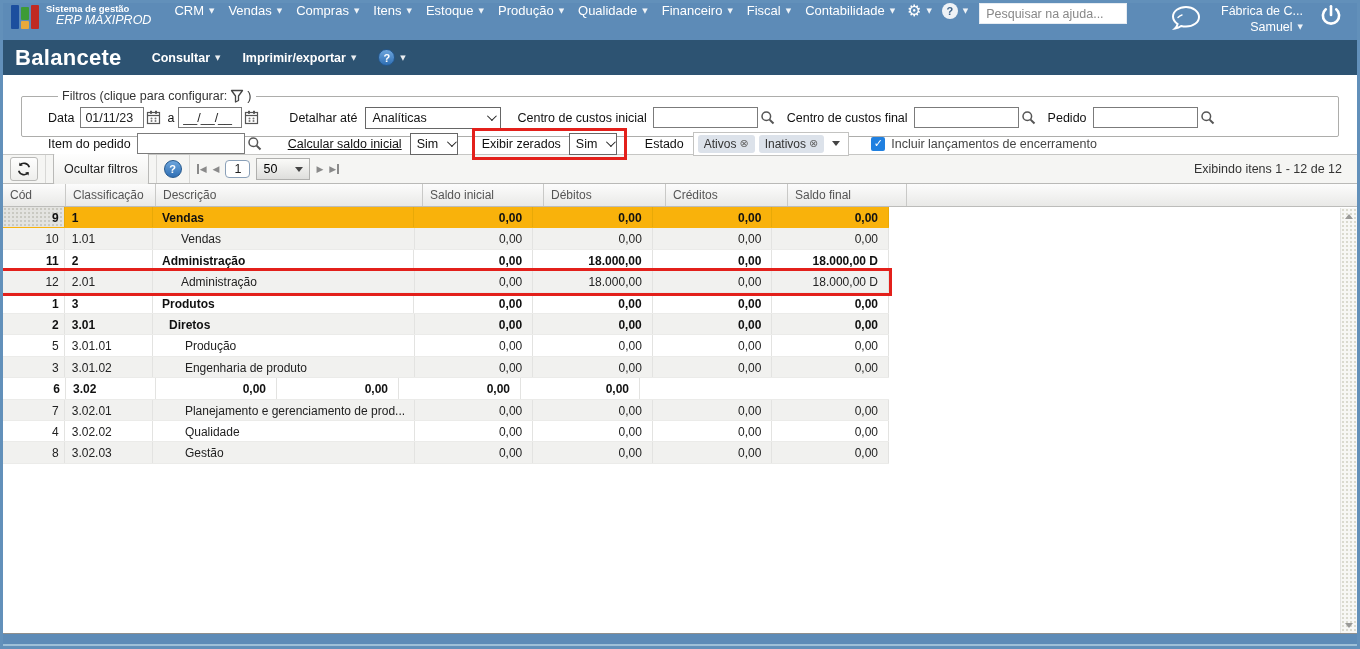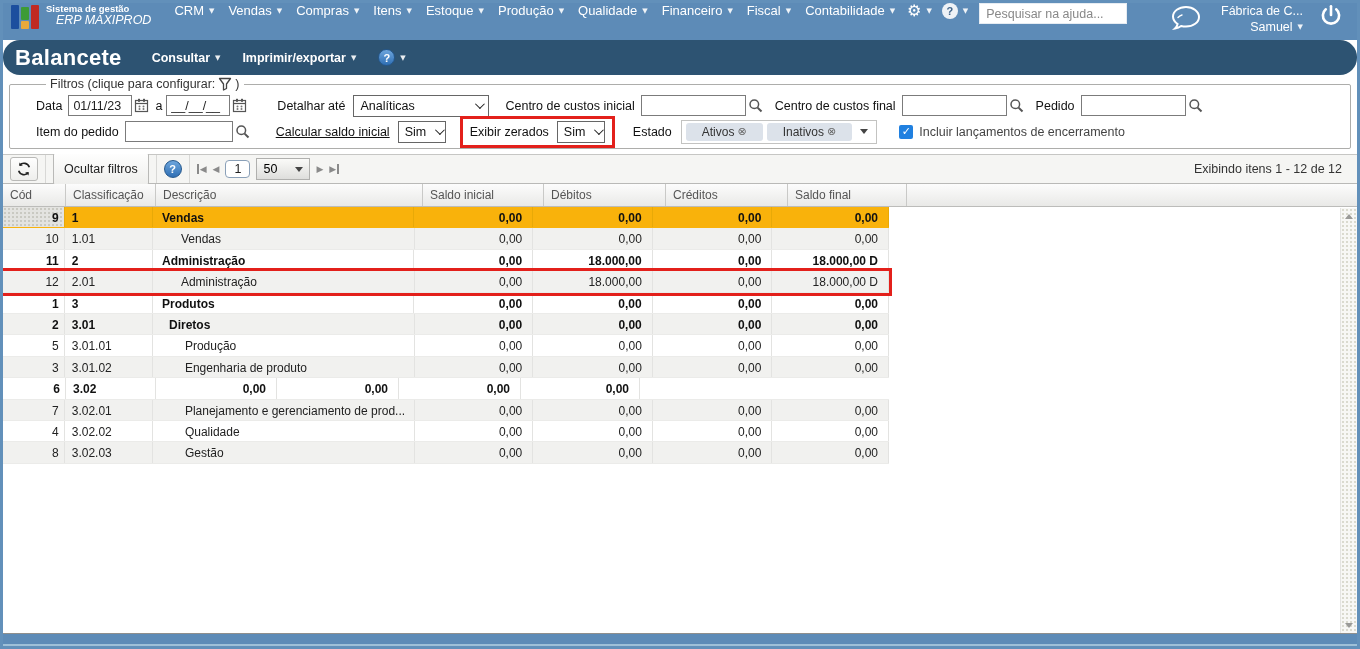--- a/index.html
+++ b/index.html
@@ -22,40 +22,40 @@
   .nav-iconbtn{display:flex;align-items:center;padding:0 5px;cursor:pointer;}
   .gear-glyph{font-family:"DejaVu Sans",sans-serif;font-size:16px;line-height:1;}
   .help-circle-nav{width:16px;height:16px;border-radius:50%;background:#eef2f6;color:#41658a;font-size:11px;font-weight:bold;display:flex;align-items:center;justify-content:center;}
   .nav-search{width:148px;height:21px;border:1px solid #e6ecf2;background:#fff;font-size:12.5px;padding:2px 6px;margin-left:6px;font-family:"Liberation Sans",sans-serif;color:#333;}
   .nav-search::placeholder{color:#888;}
   .nav-spacer{flex:1;}
   .user-block{text-align:right;line-height:1.3;margin:0 10px 0 12px;font-size:12.5px;white-space:nowrap;}
   .user-row{display:flex;justify-content:flex-end;align-items:center;}
 
   
-  .titlebar{height:35px;flex:0 0 35px;background:var(--titlebar,#2d5372);color:#fff;display:flex;align-items:center;padding:0 12px;border-radius:17px;}
+  .titlebar{height:35px;flex:0 0 35px;background:var(--titlebar,#2d5372);color:#fff;display:flex;align-items:center;padding:0 12px;}
   .page-title{font-size:22px;font-weight:bold;margin:0 30px 0 0;letter-spacing:.3px;}
   .tb-menu{display:flex;align-items:center;font-size:12.5px;font-weight:bold;margin-right:22px;cursor:pointer;white-space:nowrap;}
   .help-circle{width:17px;height:17px;border-radius:50%;background:linear-gradient(#6ea6dd,#2f6fb4);border:1px solid #24578c;color:#fff;font-size:11px;font-weight:bold;display:flex;align-items:center;justify-content:center;}
 
   
   .filters-zone{height:79px;flex:0 0 79px;background:#fff;position:relative;}
-  fieldset.filters{position:absolute;left:6px;right:6px;top:2px;bottom:5px;border:1px solid #adadab;border-radius:2px;margin:0;padding:1px 6px 2px 26px;}
+  fieldset.filters{position:absolute;left:6px;right:6px;top:2px;bottom:5px;border:1px solid #adadab;border-radius:2px;margin:12px;padding:1px 6px 2px 26px;}
   legend.filters-legend{font-size:12.5px;color:#333;padding:0 4px;margin-left:10px;display:flex;align-items:center;gap:3px;}
   .frow{display:flex;align-items:center;height:25px;margin-top:1px;font-size:12.5px;color:#111;white-space:nowrap;}
   .flabel{margin:0 6px 0 0;}
   .tinput{height:21px;border:1px solid #7b7b7b;font-size:12.5px;padding:1px 4px;font-family:"Liberation Sans",sans-serif;color:#222;}
   .w-date{width:64px;}
   .w-lookup{width:105px;}
   .icon-btn{display:inline-flex;align-items:center;margin:0 2px;cursor:pointer;}
   .fsel{height:22px;border:1px solid #666;background:#fff;display:inline-flex;align-items:center;justify-content:space-between;padding:0 6px;font-size:12.5px;cursor:pointer;}
   .chev{width:7px;height:7px;border-right:1.8px solid #222;border-bottom:1.8px solid #222;transform:rotate(45deg) translateY(-2px);margin-left:9px;flex:0 0 auto;}
   .red-box{display:inline-flex;align-items:center;border:3px solid var(--red,#e3201b);padding:2px 7px;margin:0 2px;}
   .tagbox{display:inline-flex;align-items:center;border:1px solid #c3c3c1;background:#fff;padding:2px 4px;gap:4px;}
-  .tag{display:inline-flex;align-items:center;gap:3px;background:var(--tag,#dce2ea);border-radius:3px;padding:2px 16px;font-size:12px;color:#333;cursor:pointer;}
+  .tag{display:inline-flex;align-items:center;gap:3px;background:var(--tag,#dce2ea);border-radius:3px;padding:2px 6px;font-size:12px;color:#333;cursor:pointer;}
   .tag .x{font-family:"DejaVu Sans",sans-serif;color:#666;font-size:11px;}
   .tri-down{width:0;height:0;border-left:4px solid transparent;border-right:4px solid transparent;border-top:5px solid #444;margin:0 4px;}
   .checkbox{width:14px;height:14px;border-radius:2px;background:var(--chk,#2080e0);color:#fff;font-size:11px;line-height:14px;text-align:center;margin-right:6px;cursor:pointer;font-family:"DejaVu Sans",sans-serif;}
   .chk-label{color:#444;}
 
   
   .toolbar{height:30px;flex:0 0 30px;background:#f5f5f3;border-top:1px solid #c6c6c4;border-bottom:1px solid #b9b9b7;display:flex;align-items:center;padding:0 7px;}
   .tbtn{height:24px;border:1px solid #b9b9b7;background:linear-gradient(#fefefe,#eeeeec);border-radius:3px;display:inline-flex;align-items:center;justify-content:center;padding:16px 10px;font-size:12.5px;color:#222;cursor:pointer;}
   .tbtn.icon-only{width:28px;padding:0;}
   .tsep{width:1px;align-self:stretch;background:#d8d8d6;margin:0 7px;}

